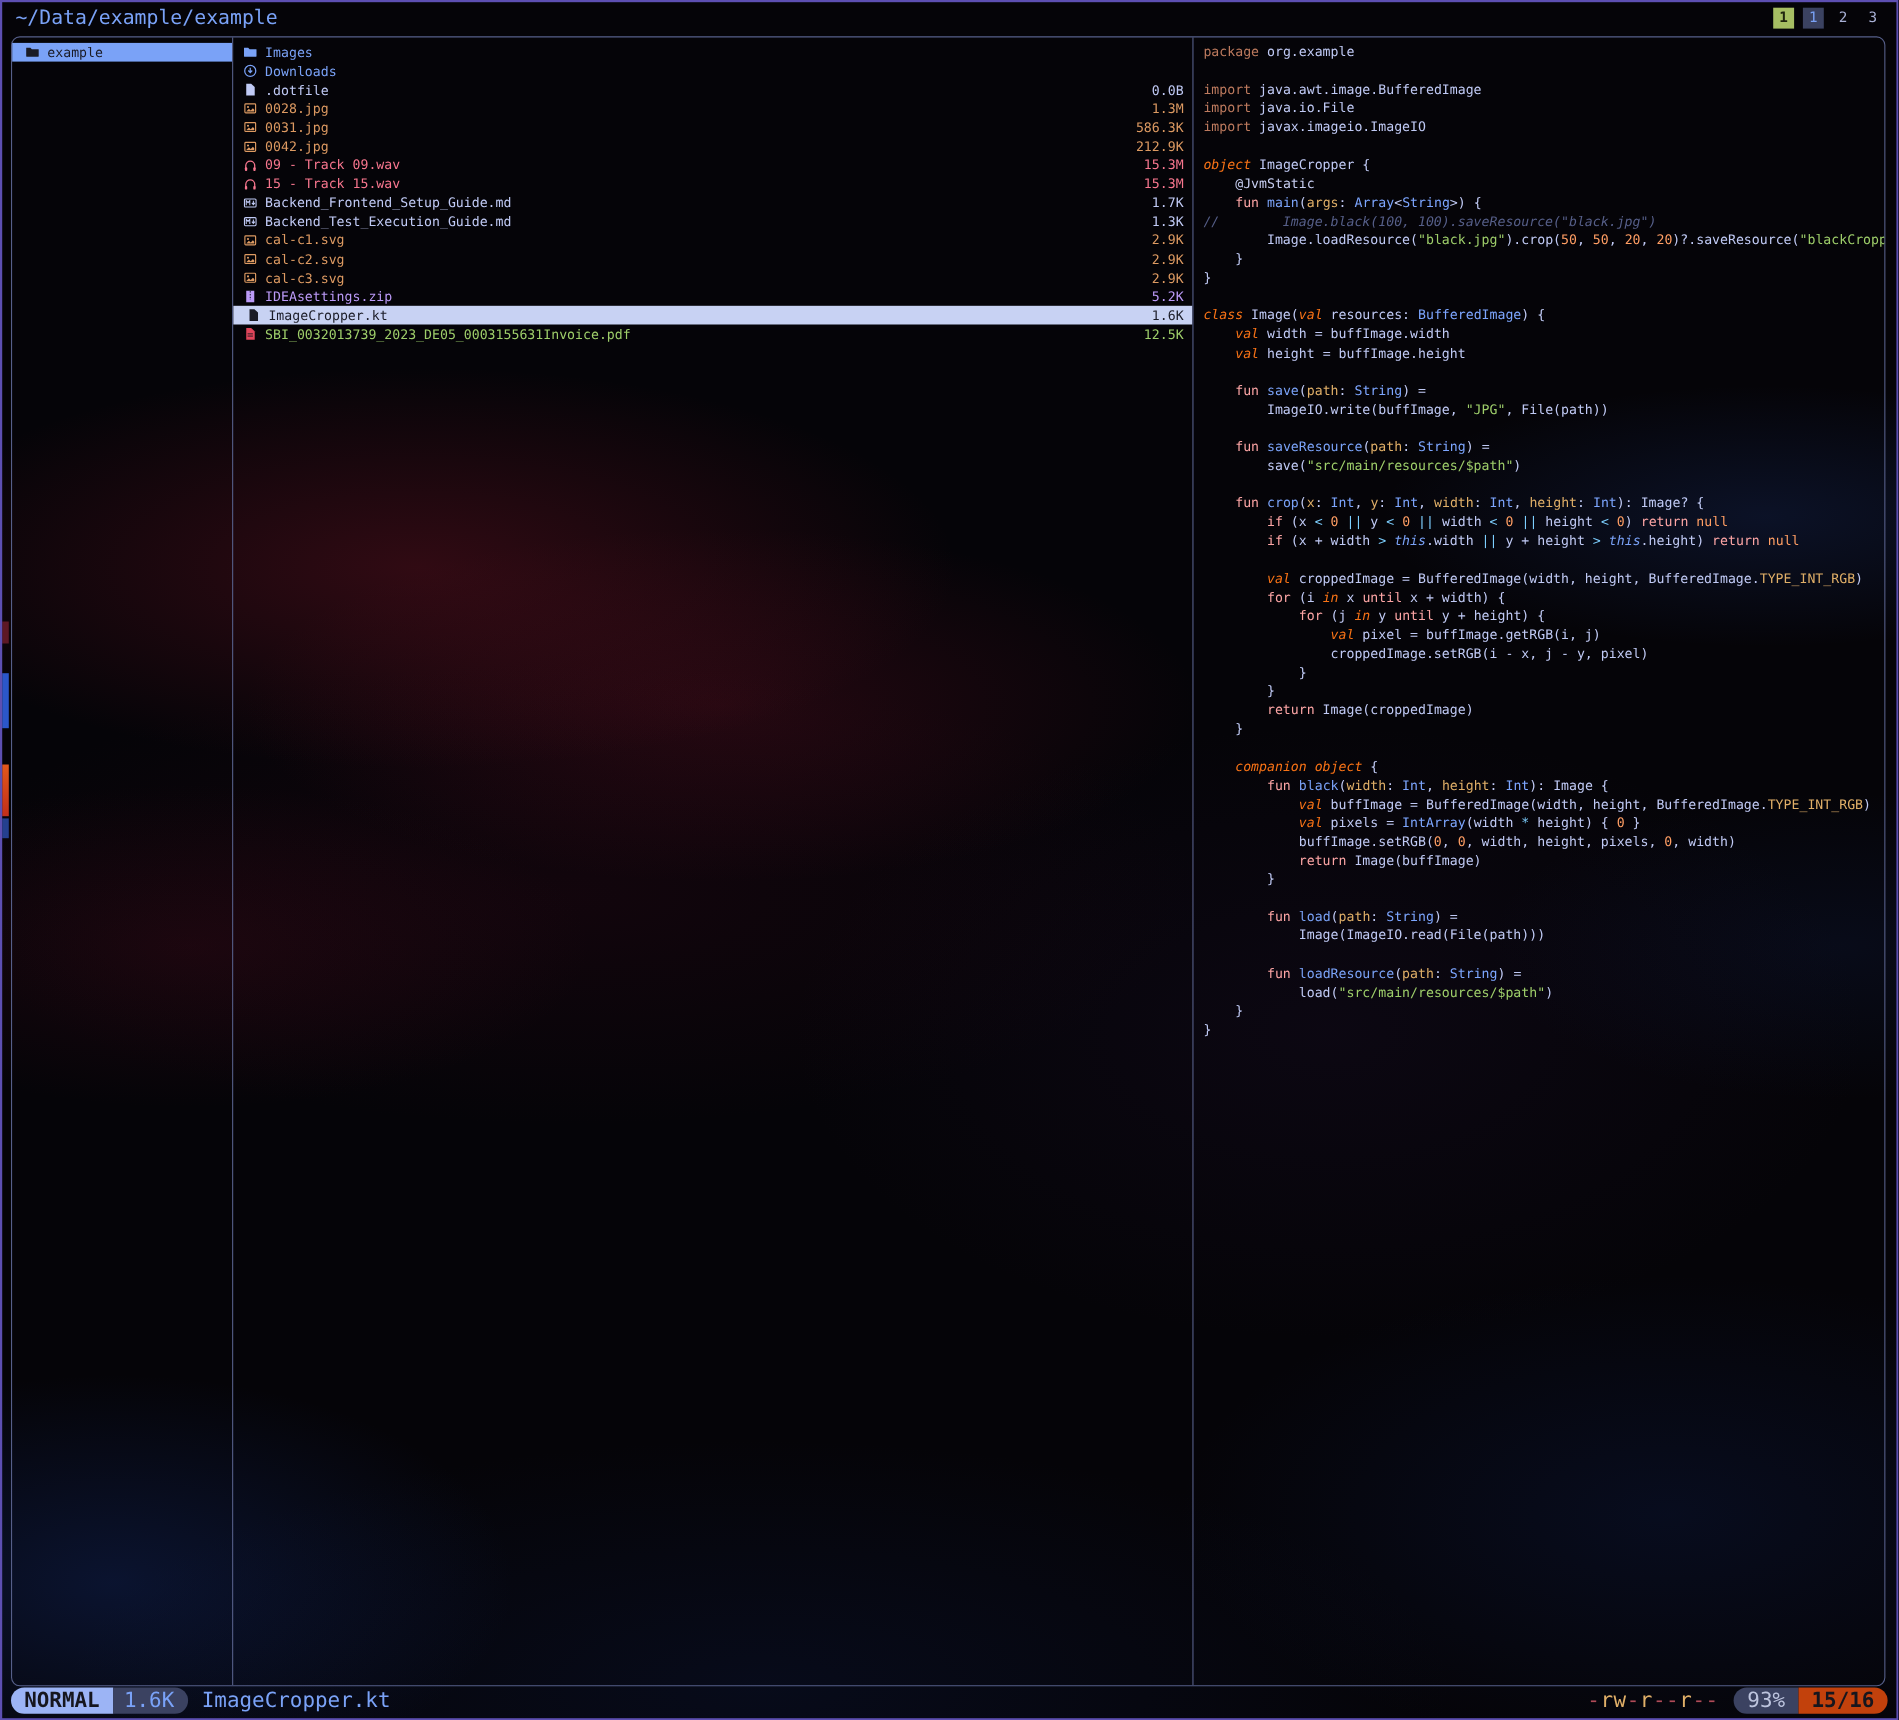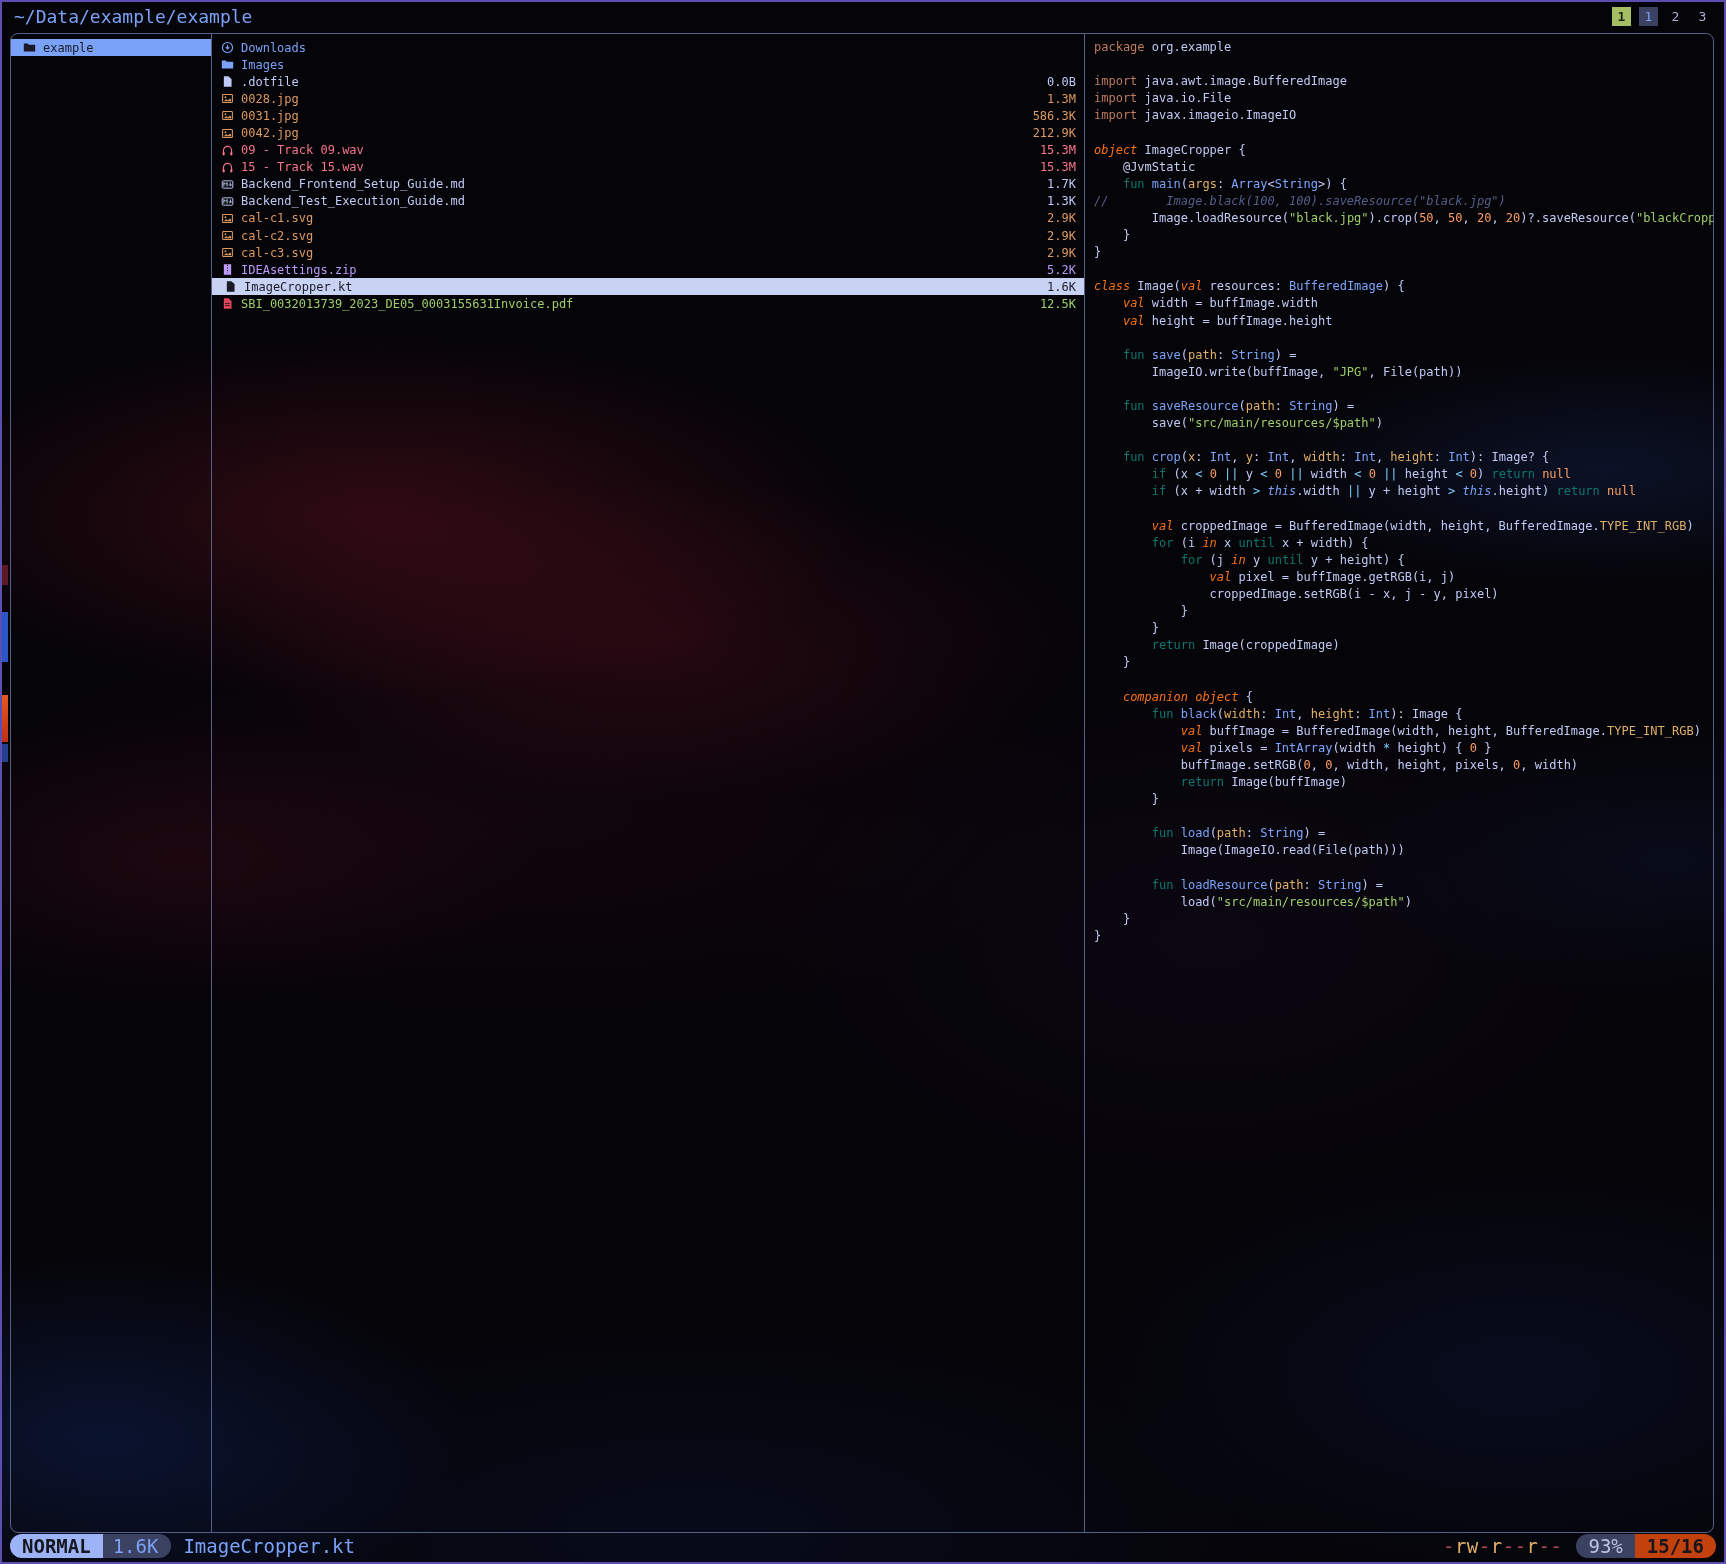--- a/index.html
+++ b/index.html
@@ -53,21 +53,21 @@
   .row .ic svg{width:13px;height:13px;}
   .row .nm{flex:1;overflow:hidden;white-space:pre;}
   .row .sz{margin-left:8px;flex:none;}
   .row.selected{background:#c8d2f3;color:#1a1b26 !important;padding-left:12px;}
   .c-blue{color:#7aa2f7;} .c-orange{color:#dd9a62;} .c-red{color:#f7768e;}
   .c-fg{color:#c0caf5;} .c-purple{color:#bb9af7;} .c-green{color:#9ece6a;}
   .c-dark{color:#1a1b26;} .c-red2{color:#e0455a;}
 
   
   .cl{height:17.1px;line-height:17.1px;font-size:12px;white-space:pre;overflow:hidden;}
-  .tk-d{color:#c0caf5;} .tk-k{color:#0f766e;} .tk-ki{color:#f97316;font-style:italic;}
+  .tk-d{color:#c0caf5;} .tk-k{color:#fca5a5;} .tk-ki{color:#f97316;font-style:italic;}
   .tk-im{color:#bd7a5e;} .tk-t{color:#7da6ff;} .tk-f{color:#7aa2f7;}
   .tk-p{color:#e0af68;} .tk-s{color:#9ece6a;} .tk-n{color:#ff9e64;}
   .tk-c{color:#565f89;font-style:italic;} .tk-o{color:#7dcfff;}
   .tk-kb{color:#7aa2f7;font-style:italic;} .tk-an{color:#c6cdf0;} .tk-cn{color:#e0af68;}
 
   
   .statusbar{position:absolute;left:10px;right:10px;bottom:6px;height:24px;
              display:flex;align-items:center;font-size:19px;z-index:10;}
   .seg{height:24px;line-height:24px;padding:0 12px;}
   .seg-mode{background:#9cb4f5;color:#16161e;font-weight:bold;border-radius:12px 0 0 12px;}
@@ -99,26 +99,26 @@
 </div>
 
 <div class="mainbox">
   <div class="col col-parent">
       <div class="row c-blue selected" style="background: rgb(122, 162, 247);"><span class="ic c-dark"><svg viewBox="0 0 16 16">
             <path fill="currentColor" d="M1.5 3h4.2l1.6 1.6h7.2c.3 0 .5.2.5.5v7.4c0 .3-.2.5-.5.5h-13c-.3 0-.5-.2-.5-.5V3.5c0-.3.2-.5.5-.5z"></path>
           </svg></span><span class="nm">example</span></div>
     </div>
   <div class="col col-files">
       <div class="row c-blue"><span class="ic c-blue"><svg viewBox="0 0 16 16">
+            <path fill="currentColor" d="M1.5 3h4.2l1.6 1.6h7.2c.3 0 .5.2.5.5v7.4c0 .3-.2.5-.5.5h-13c-.3 0-.5-.2-.5-.5V3.5c0-.3.2-.5.5-.5z"></path>
+          </svg></span><span class="nm">Images</span><span class="sz"></span></div>
+      <div class="row c-blue"><span class="ic c-blue"><svg viewBox="0 0 16 16">
             <circle cx="8" cy="8" r="6.2" fill="none" stroke="currentColor" stroke-width="1.4"></circle>
             <path d="M8 4.5v4.8M5.8 7.5 8 9.8l2.2-2.3" fill="none" stroke="currentColor" stroke-width="1.4"></path>
           </svg></span><span class="nm">Downloads</span><span class="sz"></span></div>
-      <div class="row c-blue"><span class="ic c-blue"><svg viewBox="0 0 16 16">
-            <path fill="currentColor" d="M1.5 3h4.2l1.6 1.6h7.2c.3 0 .5.2.5.5v7.4c0 .3-.2.5-.5.5h-13c-.3 0-.5-.2-.5-.5V3.5c0-.3.2-.5.5-.5z"></path>
-          </svg></span><span class="nm">Images</span><span class="sz"></span></div>
       <div class="row c-fg"><span class="ic c-fg"><svg viewBox="0 0 16 16">
             <path fill="currentColor" d="M3.5 1.5h5.5L13 5v9.5H3.5z"></path>
           </svg></span><span class="nm">.dotfile</span><span class="sz">0.0B</span></div>
       <div class="row c-orange"><span class="ic c-orange"><svg viewBox="0 0 16 16">
             <rect x="2" y="3" width="12" height="10" rx="1" fill="none" stroke="currentColor" stroke-width="1.3"></rect>
             <circle cx="5.5" cy="6.5" r="1.2" fill="currentColor"></circle>
             <path d="M3.5 11.5l3-3 2 2 2.5-2.5 1.5 1.5v2z" fill="currentColor"></path>
           </svg></span><span class="nm">0028.jpg</span><span class="sz">1.3M</span></div>
       <div class="row c-orange"><span class="ic c-orange"><svg viewBox="0 0 16 16">
             <rect x="2" y="3" width="12" height="10" rx="1" fill="none" stroke="currentColor" stroke-width="1.3"></rect>

